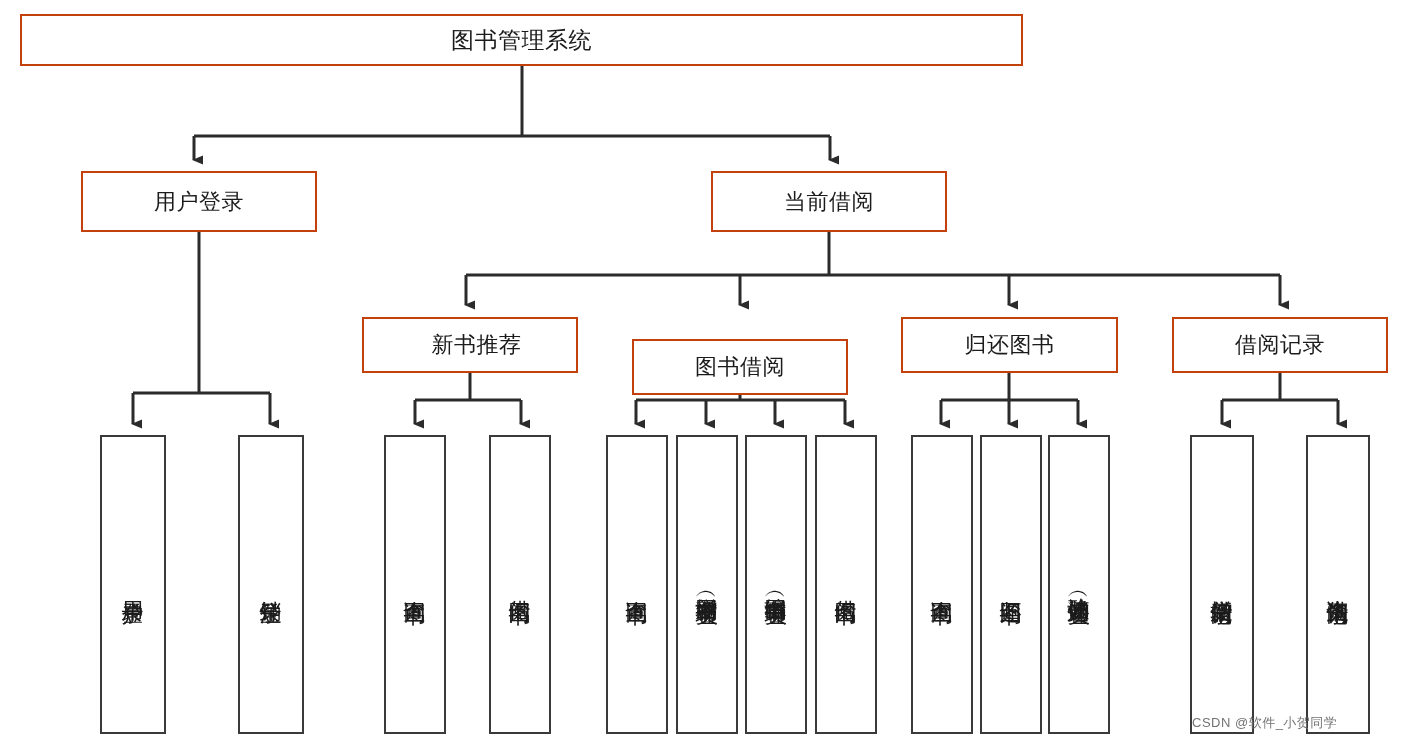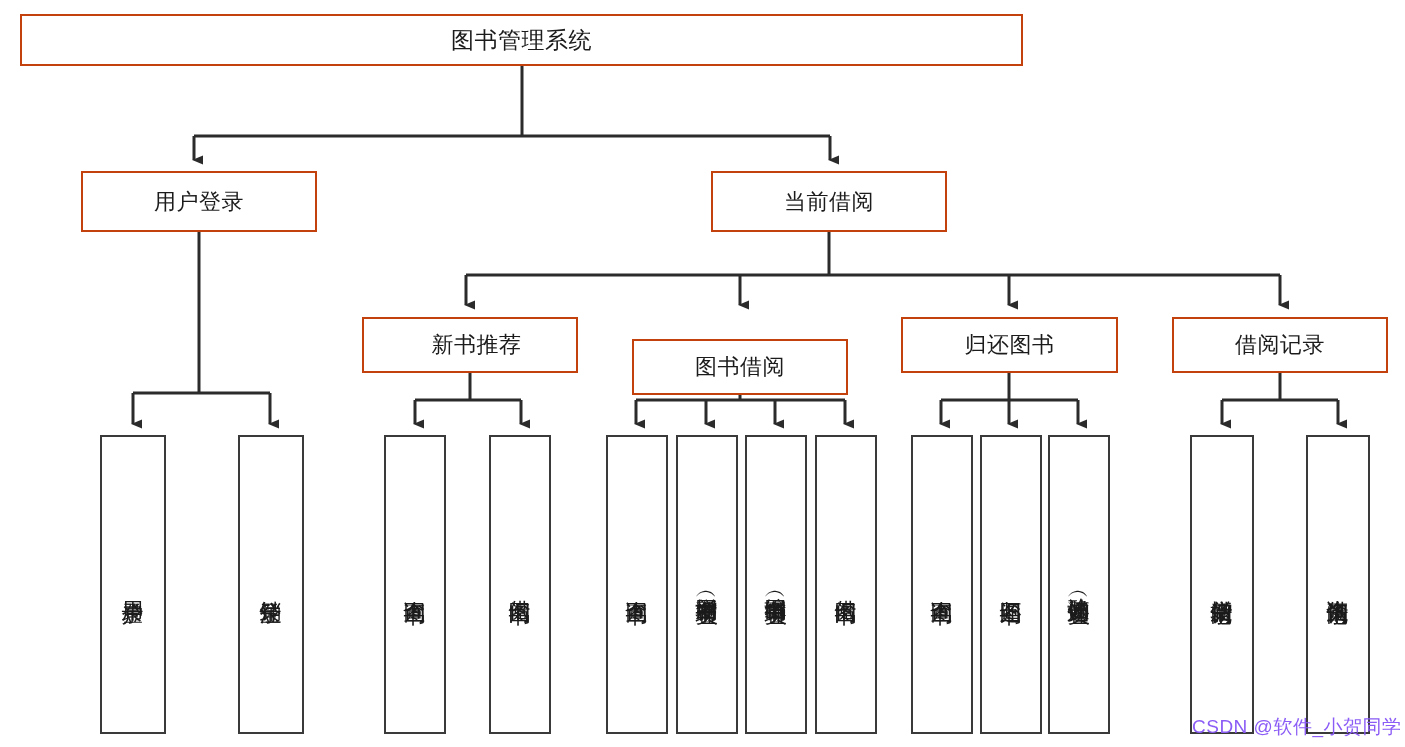--- a/index.html
+++ b/index.html
@@ -62,22 +62,22 @@
     text-orientation: upright;
     font-size: 22px;
     line-height: 1.32;
     letter-spacing: 1px;
     color: #1b1b1b;
     text-align: center;
     white-space: nowrap;
   }
   .watermark {
     position: absolute;
-    font-size: 19px;
-    color: #8b5cf6;
+    font-size: 13px;
+    color: #737373;
     white-space: nowrap;
     z-index: 5;
     letter-spacing: 0.5px;
   }
 </style>
 </head>
 <body>
 
 <div id="canvas">
 

